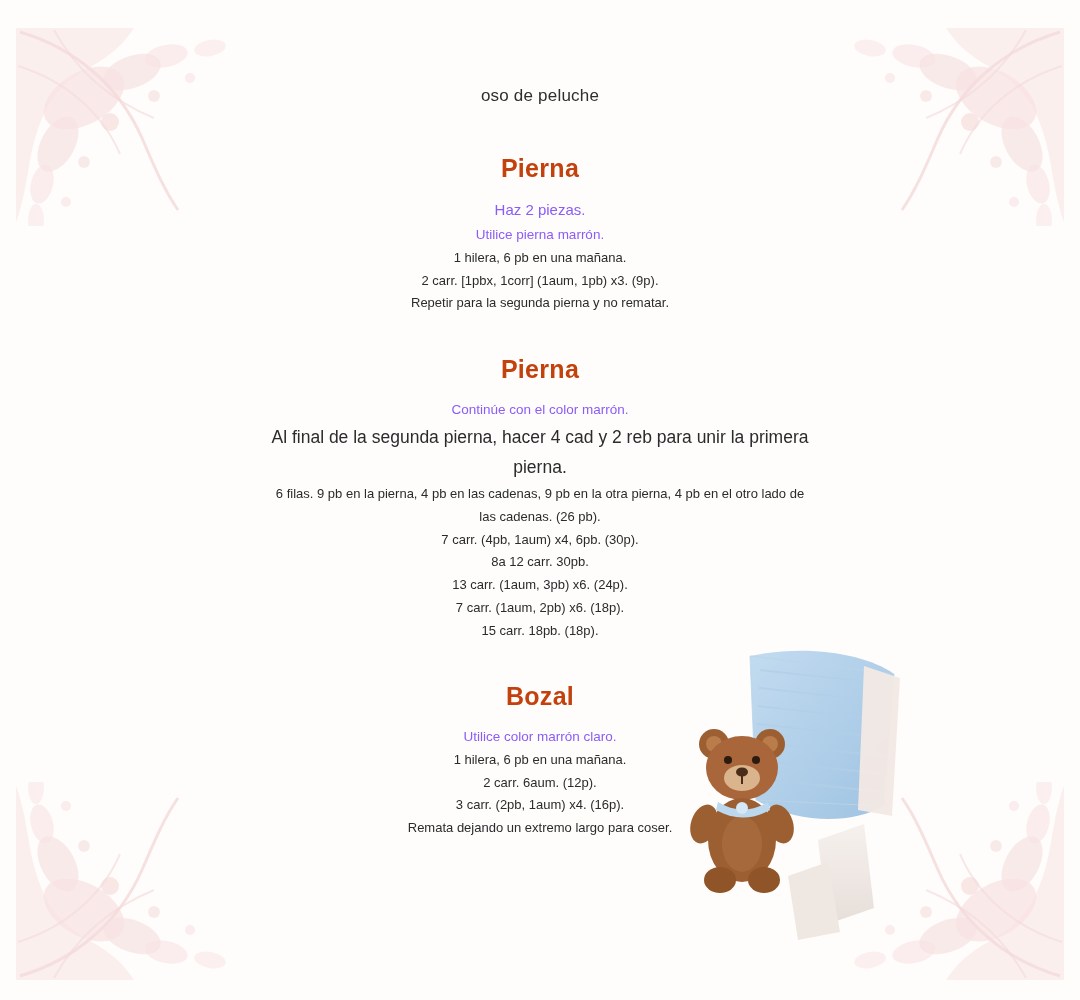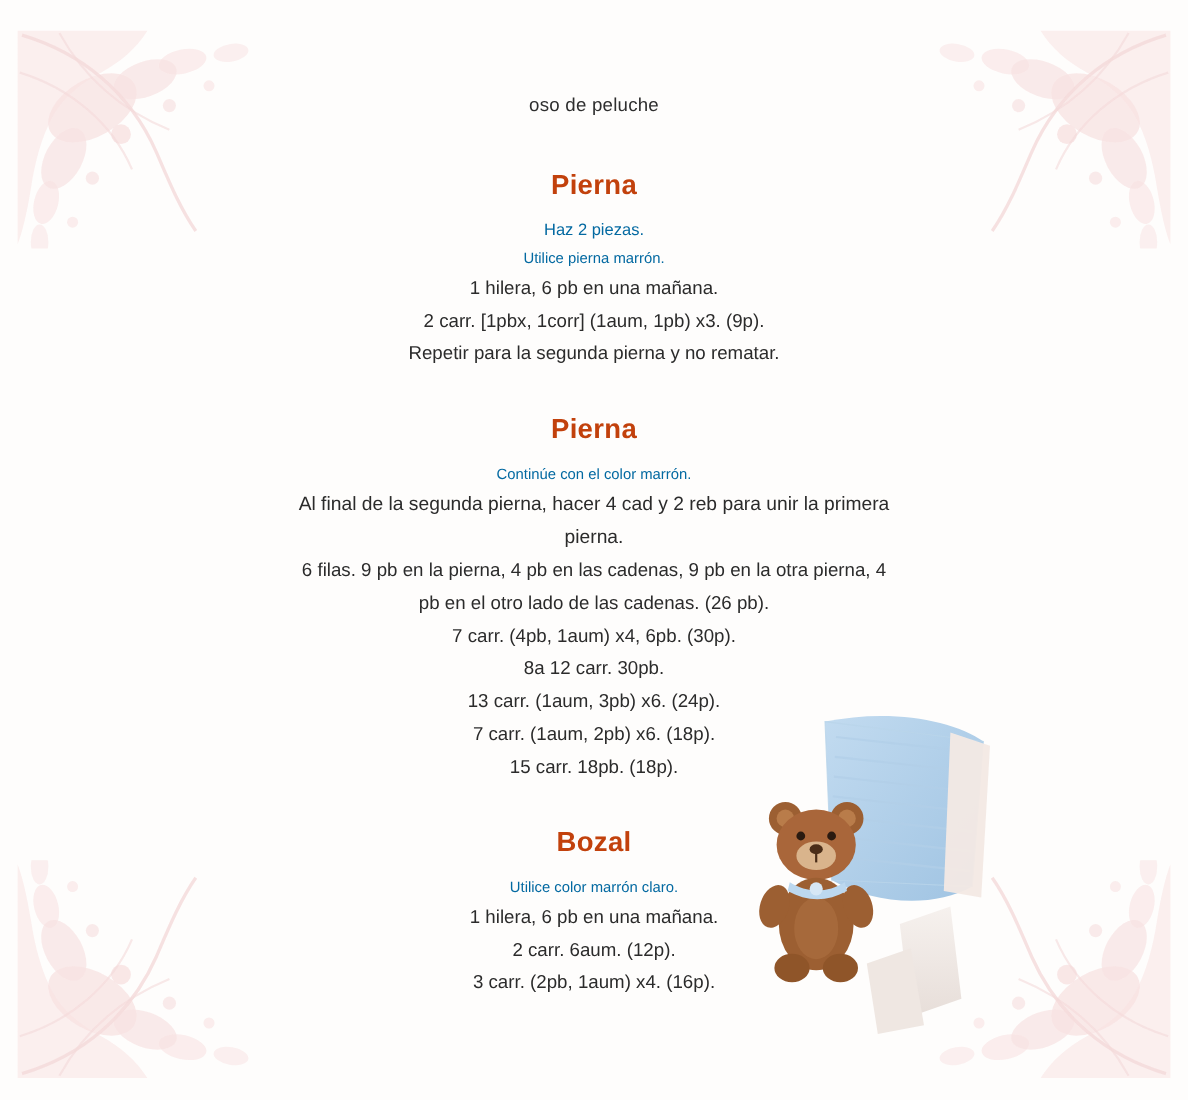--- a/index.html
+++ b/index.html
@@ -53,29 +53,29 @@
     font-weight: 600;
     color: #c2410c;
     margin: 0 0 14px 0;
     letter-spacing: 0.3px;
   }
   .section {
     margin-bottom: 40px;
   }
   .note {
     font-size: 15px;
-    color: #0369a1;
+    color: #8b5cf6;
     line-height: 1.75;
     margin: 0;
   }
   .note.small {
     font-size: 13.5px;
   }
   .line {
-    font-size: 17px;
+    font-size: 13px;
     color: #2b2b2b;
     line-height: 1.75;
     margin: 0;
   }
   .line.lead {
     font-size: 17.5px;
   }
   #sec-cuerpo .lines .line:nth-child(1),
   #sec-cuerpo .lines .line:nth-child(2) {
     max-width: 540px;
@@ -212,20 +212,21 @@
       </div>
     </section>
 
     <section class="section" id="sec-bozal">
       <h2 class="section-title">Bozal</h2>
       <p class="note small">Utilice color marrón claro.</p>
       <div class="lines">
         <p class="line">1 hilera, 6 pb en una mañana.</p>
         <p class="line">2 carr. 6aum. (12p).</p>
         <p class="line">3 carr. (2pb, 1aum) x4. (16p).</p>
+        <p class="line">Remata dejando un extremo largo para coser.</p>
       </div>
     </section>
 
   </div>
 
   <div class="photo">
     <svg viewBox="0 0 300 300" width="300" height="300">
       <defs>
         <linearGradient id="blueG" x1="0" y1="0" x2="1" y2="1">
           <stop offset="0%" stop-color="#c2dbf0"></stop>

